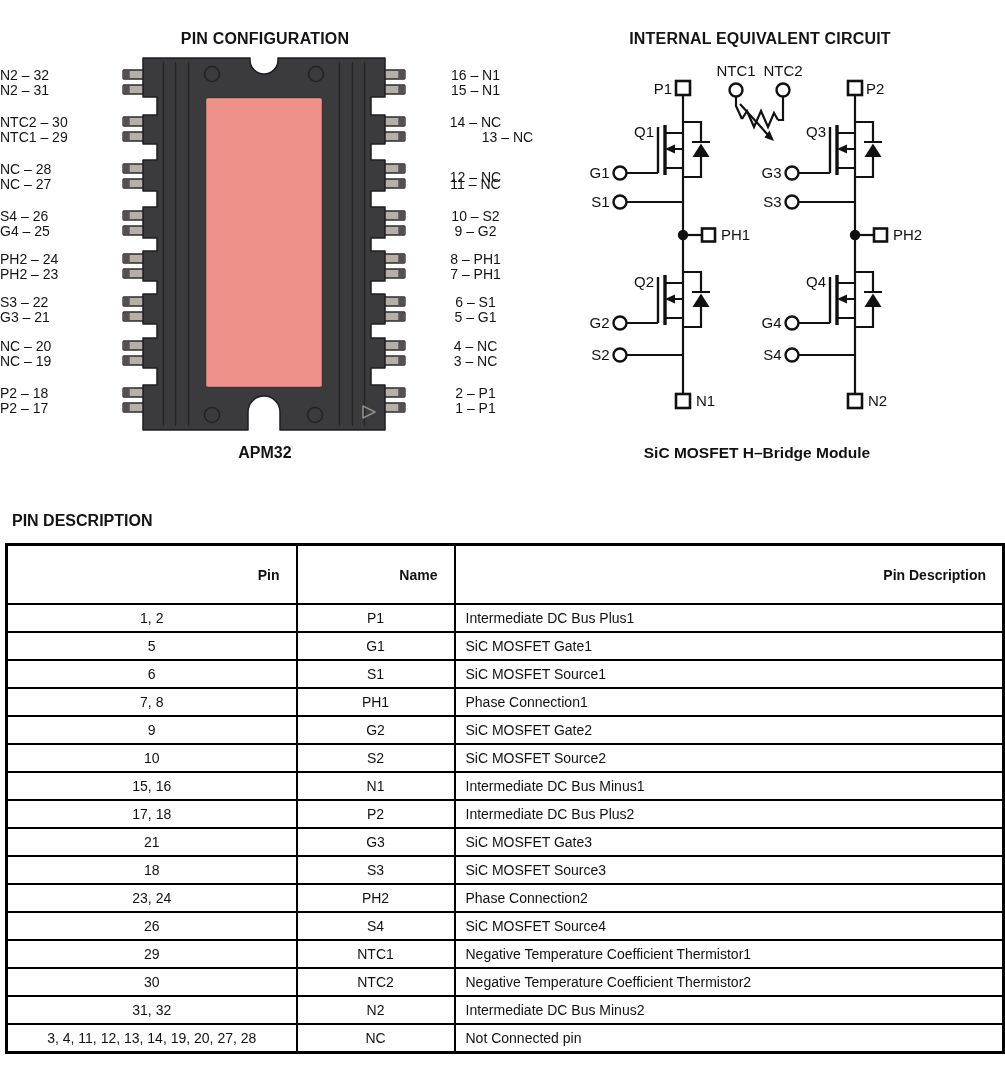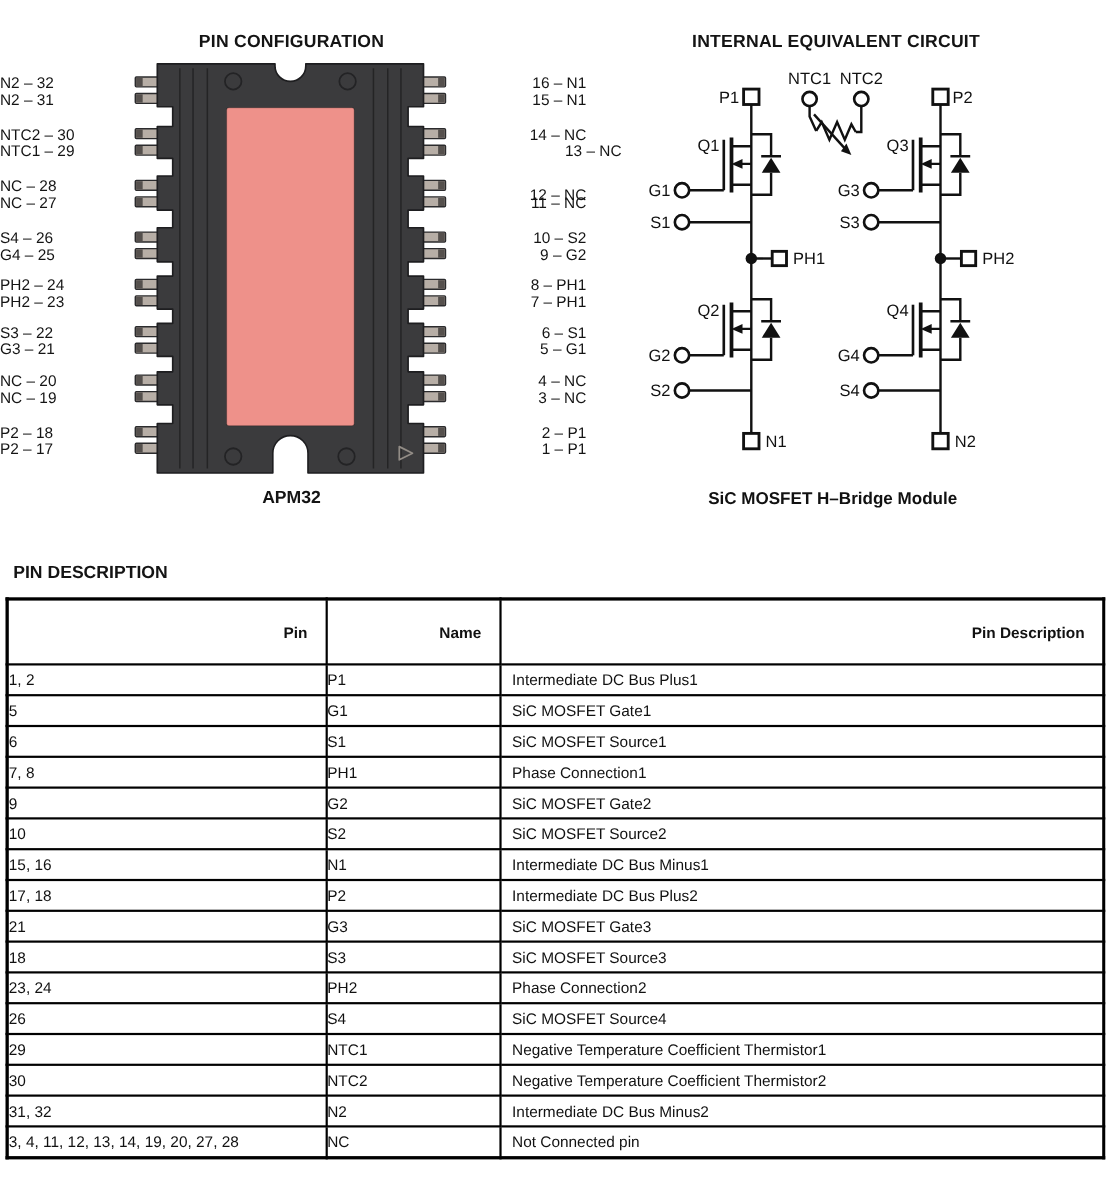--- a/index.html
+++ b/index.html
@@ -10,30 +10,30 @@
   }
   .abs{position:absolute;}
   .sec-title{font-size:16px;font-weight:bold;text-align:center;letter-spacing:.2px;color:#141414;margin-top:16px;}
   .caption{font-size:16px;font-weight:bold;text-align:center;color:#141414;}
   
   .pin-col{position:absolute;top:0;height:432px;}
   .pin-label{position:absolute;height:18px;line-height:18px;font-size:14px;white-space:nowrap;color:#141414;}
   #left-pin-labels{left:0;width:117px;}
   #left-pin-labels .pin-label{right:0;width:117px;}
   #right-pin-labels{left:413px;width:120px;}
-  #right-pin-labels .pin-label{left:5px;text-align:right;width:115px;}
+  #right-pin-labels .pin-label{left:5px;text-align:center;width:115px;}
   
   .heading{font-size:16px;font-weight:bold;color:#141414;}
   
   table#pin-table{border-collapse:collapse;table-layout:fixed;width:997px;font-size:14px;}
   table#pin-table th,table#pin-table td{border:2px solid #000;overflow:hidden;white-space:nowrap;}
   table#pin-table{border:3px solid #000;}
   table#pin-table th{height:25px;font-weight:bold;text-align:right;padding:16px;}
   table#pin-table td{height:26px;padding:0;}
-  td.c-pin,td.c-name{}
+  td.c-pin,td.c-name{text-align:center;}
   td.c-desc{text-align:left;padding-left:10px !important;}
   svg text{font-family:"Liberation Sans","DejaVu Sans",sans-serif;fill:#111;}
 </style>
 </head>
 <body>
 
 <div class="abs sec-title" style="left:0;top:14px;width:530px;">PIN CONFIGURATION</div>
 <div class="abs sec-title" style="left:545px;top:14px;width:430px;">INTERNAL EQUIVALENT CIRCUIT</div>
 
 <div id="left-pin-labels" class="pin-col">

